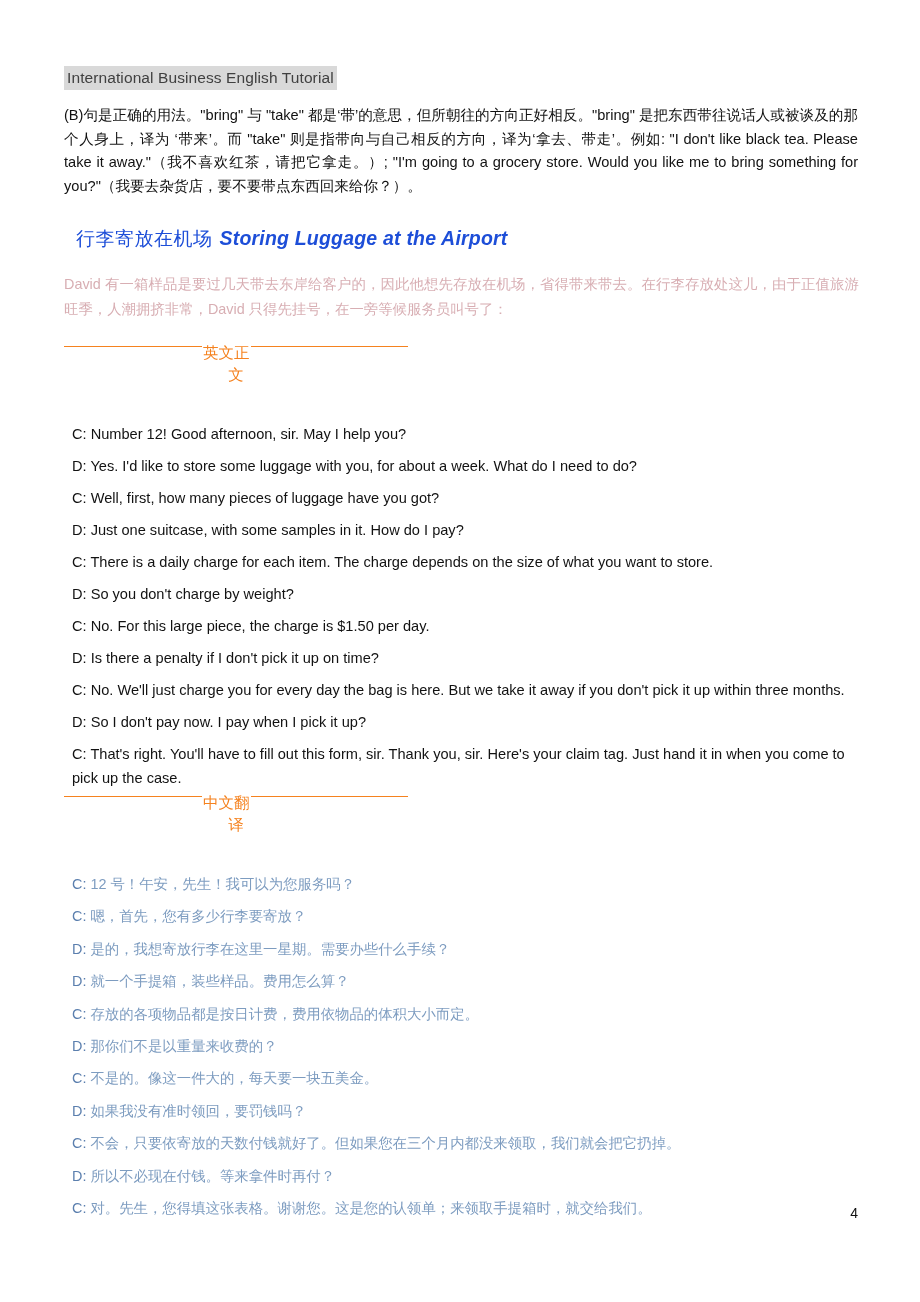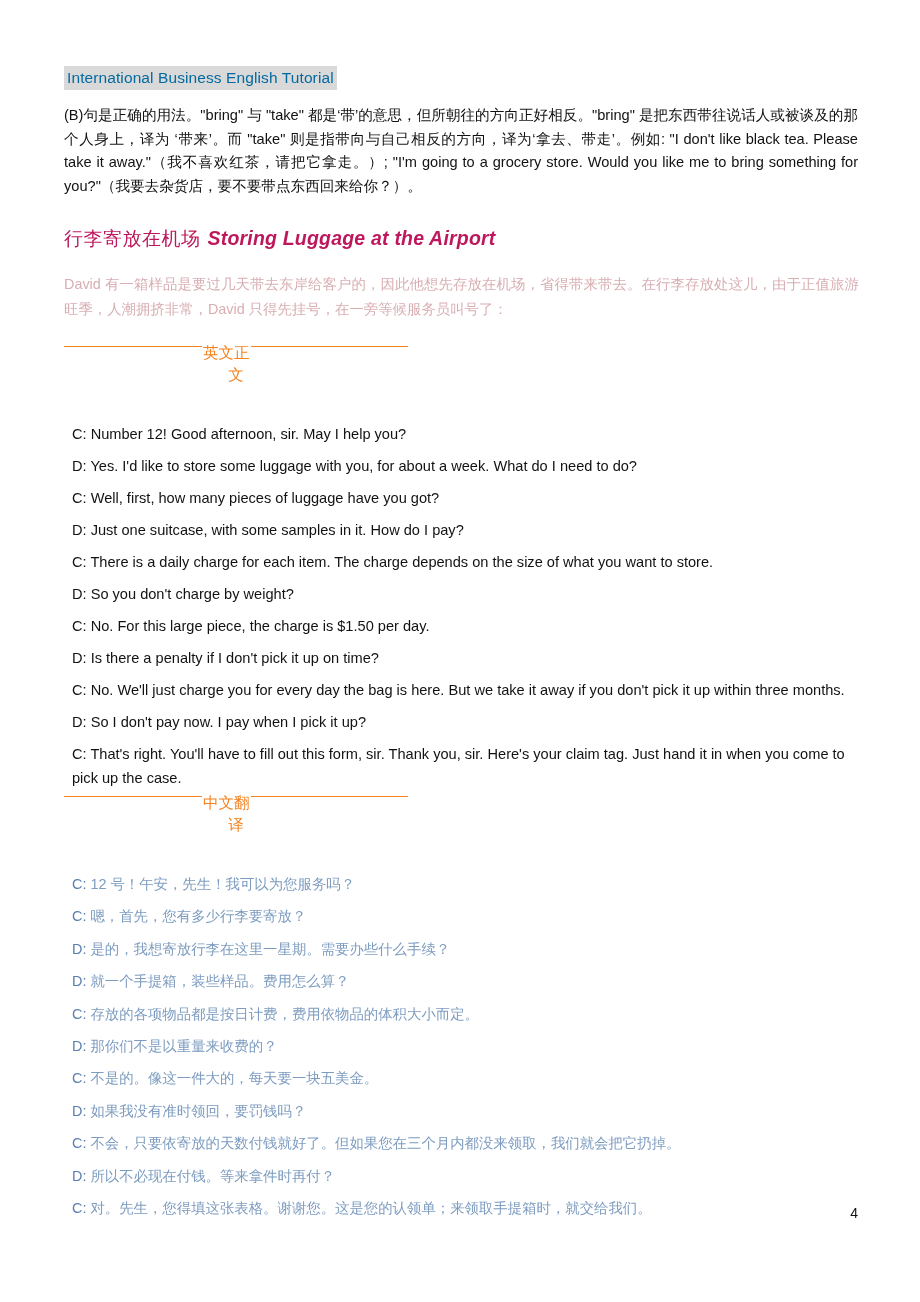--- a/index.html
+++ b/index.html
@@ -26,21 +26,21 @@
 
   
   .doc-header {
     position: absolute;
     left: 64px;
     top: 66px;
   }
   .doc-header .hl {
     display: inline-block;
     background: #d9d9d9;
-    color: #0369a1;
+    color: #404040;
     font-size: 15.5px;
     line-height: 22px;
     padding: 1px 3px 1px 3px;
     letter-spacing: 0.1px;
     white-space: nowrap;
   }
 
   
   .para-note {
     position: absolute;
@@ -50,23 +50,23 @@
     font-size: 14.6px;
     line-height: 23.5px;
     text-align: justify;
     text-justify: inter-ideograph;
     color: #111111;
   }
 
   
   .section-title {
     position: absolute;
-    left: 64px;
+    left: 76px;
     top: 226px;
-    color: #be185d;
+    color: #1d4ed8;
     white-space: nowrap;
   }
   .section-title .cn {
     font-size: 19px;
     font-weight: normal;
     letter-spacing: 0.5px;
   }
   .section-title .en {
     font-size: 19.5px;
     font-weight: bold;

